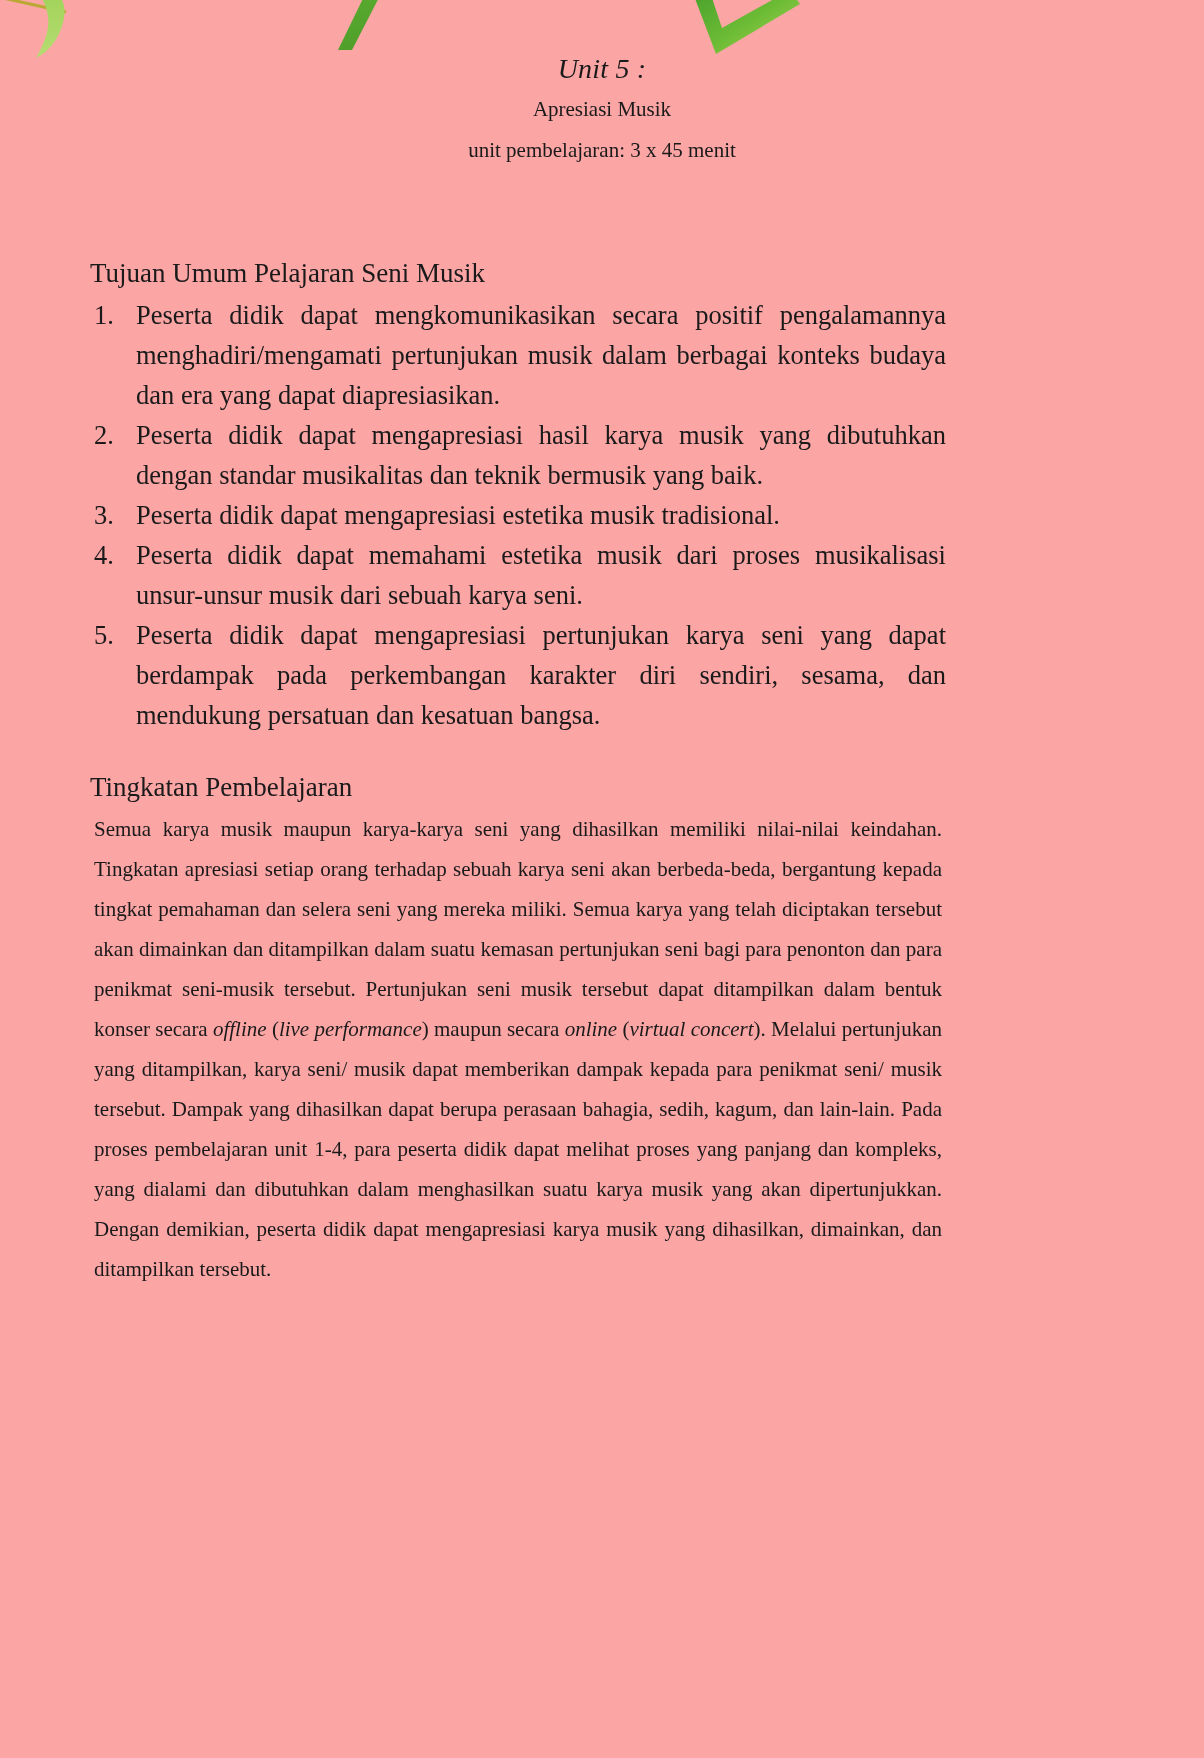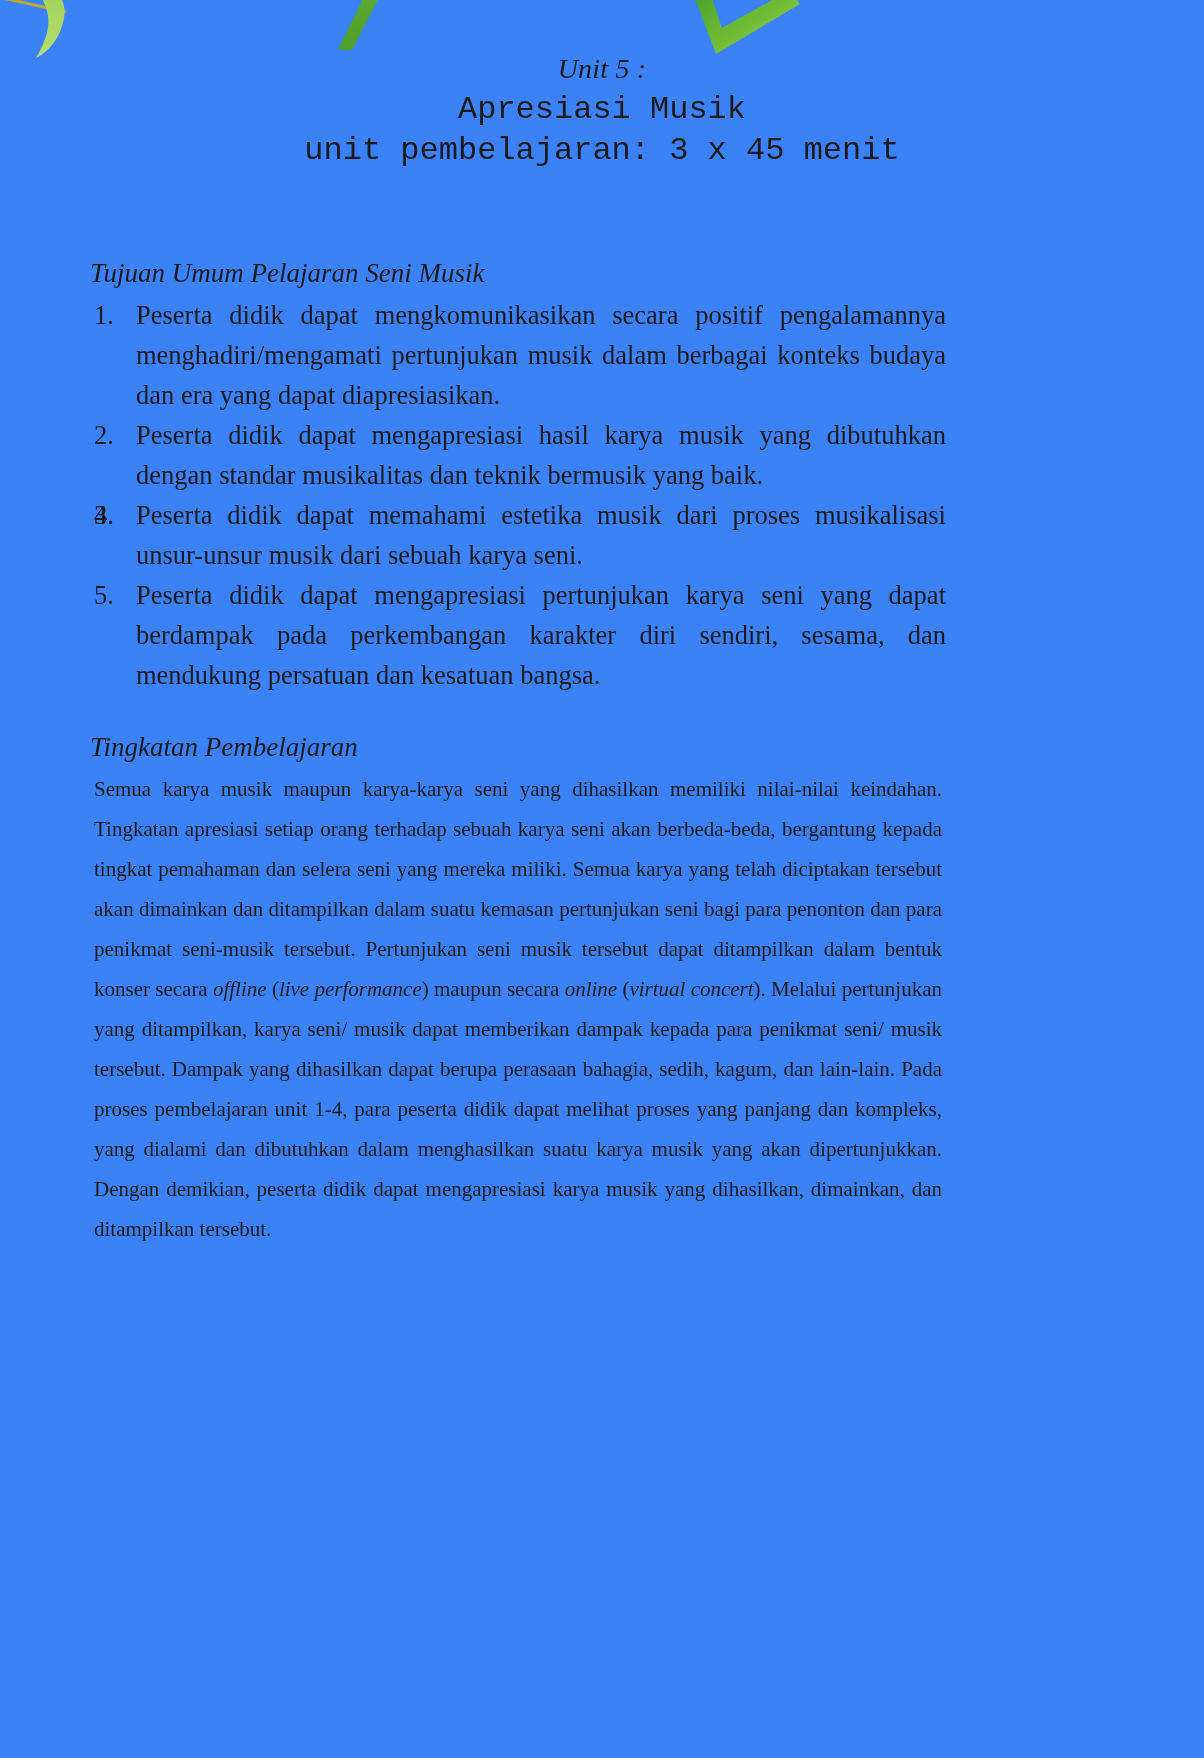--- a/index.html
+++ b/index.html
@@ -4,21 +4,21 @@
 <style>
   html, body {
     margin: 0;
     padding: 0;
     background: #ffffff;
   }
   .page {
     position: relative;
     width: 1204px;
     height: 1758px;
-    background: #3b82f6;
+    background: #fca5a5;
     overflow: hidden;
     font-family: "Liberation Serif", "DejaVu Serif", serif;
     color: #1a1a1a;
   }
 
   
   .deco-layer {
     position: absolute;
     top: 0;
     left: 0;
@@ -35,35 +35,33 @@
     width: 1204px;
     text-align: center;
   }
   .title-unit {
     font-style: italic;
     font-size: 28px;
     line-height: 41px;
     letter-spacing: .2px;
   }
   .title-line {
-    font-size: 32px;
+    font-size: 21px;
     line-height: 41px;
-    font-family: Liberation Mono, monospace;
   }
 
   
   .content {
     position: absolute;
     left: 90px;
     top: 255px;
     width: 856px;
   }
 
   .sec-heading {
-    font-style: italic;
     font-size: 27px;
     line-height: 36px;
     margin: 0 0 4px 0;
   }
 
   ol.goals {
     list-style: none;
     margin: 0;
     padding: 0;
   }
@@ -187,20 +185,21 @@
       <li>
         <span class="num">1.</span>
         <span>Peserta didik dapat mengkomunikasikan secara positif pengalamannya menghadiri/mengamati pertunjukan musik dalam berbagai konteks budaya dan era yang dapat diapresiasikan.</span>
       </li>
       <li>
         <span class="num">2.</span>
         <span>Peserta didik dapat mengapresiasi hasil karya musik yang dibutuhkan dengan standar musikalitas dan teknik bermusik yang baik.</span>
       </li>
       <li>
         <span class="num">3.</span>
+        <span>Peserta didik dapat mengapresiasi estetika musik tradisional.</span>
       </li>
       <li>
         <span class="num">4.</span>
         <span>Peserta didik dapat memahami estetika musik dari proses musikalisasi unsur-unsur musik dari sebuah karya seni.</span>
       </li>
       <li>
         <span class="num">5.</span>
         <span>Peserta didik dapat mengapresiasi pertunjukan karya seni yang dapat berdampak pada perkembangan karakter diri sendiri, sesama, dan mendukung persatuan dan kesatuan bangsa.</span>
       </li>
     </ol>

